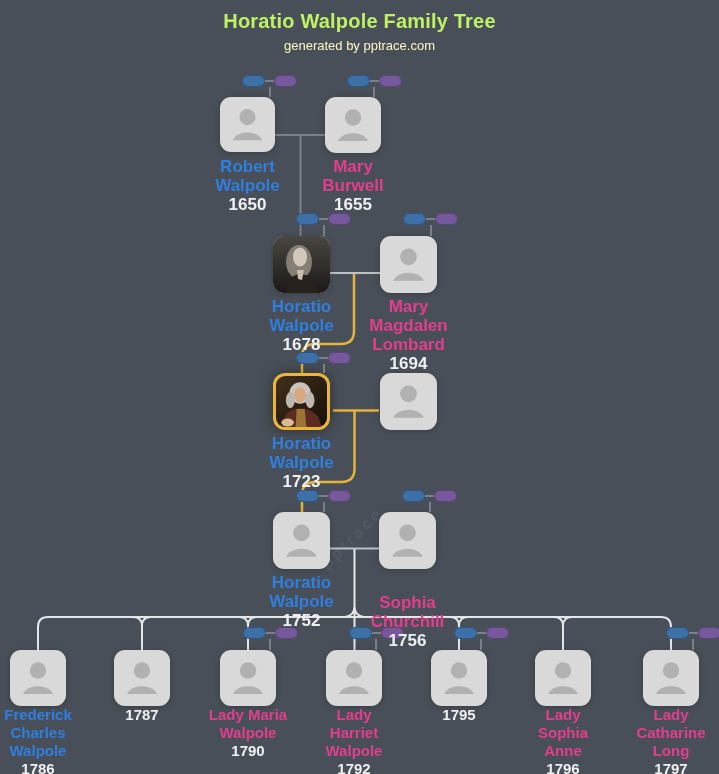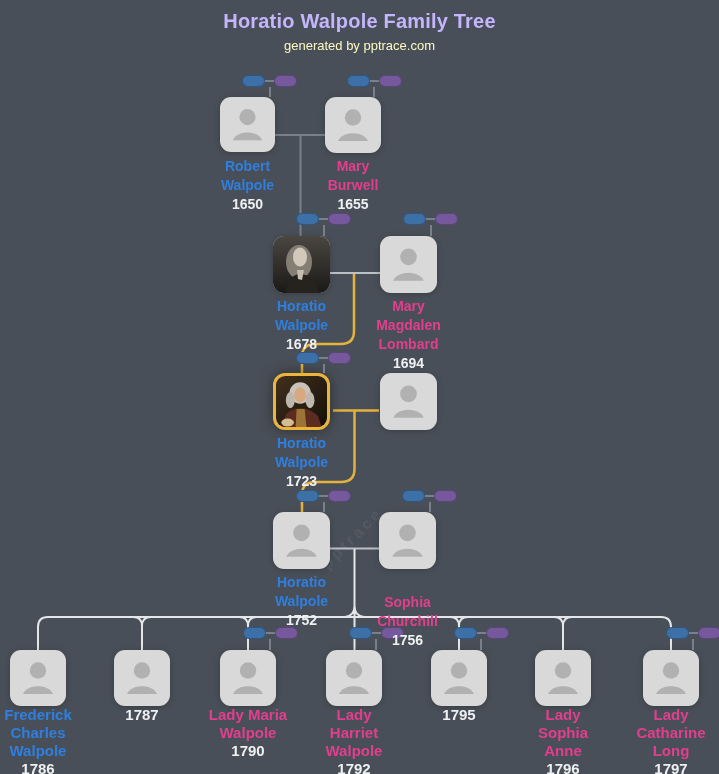--- a/index.html
+++ b/index.html
@@ -1,19 +1,19 @@
 <!DOCTYPE html>
 <html><head>
 <meta charset="utf-8">
 <style>
   html,body{margin:0;padding:0;background:#494f58;}
   #canvas{position:relative;width:719px;height:774px;background:#494f58;overflow:hidden;
           font-family:"Liberation Sans",sans-serif;}
   #title{position:absolute;top:10px;left:0;width:719px;text-align:center;
-         font-size:20px;font-weight:700;color:#c4b5fd;letter-spacing:.2px;}
+         font-size:20px;font-weight:700;color:#bef264;letter-spacing:.2px;}
   #subtitle{position:absolute;top:38px;left:0;width:719px;text-align:center;
             font-size:13px;font-weight:400;color:#fef9c3;}
   #watermark{position:absolute;left:318px;top:560px;color:rgba(255,255,255,0.06);
              font-size:16px;font-weight:700;letter-spacing:3px;
              transform:rotate(-45deg);transform-origin:left top;z-index:0;}
   #wires{position:absolute;left:0;top:0;z-index:1;}
   .node{position:absolute;z-index:2;width:56px;height:56px;border-radius:11px;
         background:#d9d9d9;box-shadow:0 1px 6px rgba(0,0,0,0.22);overflow:hidden;}
   .node svg{display:block;width:100%;height:100%;}
   .node.selected{border:3px solid #ebb53a;border-radius:12px;
@@ -21,21 +21,21 @@
   .pillpair{position:absolute;z-index:3;width:55px;}
   .pillpair::before{content:"";position:absolute;left:26.5px;top:12px;bottom:0;
                     width:2px;background:#79808a;}
   .pillpair::after{content:"";position:absolute;left:22px;top:5px;width:11px;height:2px;
                    background:#79808a;}
   .pill{position:absolute;top:0;width:23px;height:12px;border-radius:6px;z-index:1;
         box-shadow:inset 0 0 0 1px rgba(0,0,0,0.22);}
   .pill.male{left:0;background:#3d70a6;}
   .pill.female{right:0;background:#75599c;}
   .plabel{position:absolute;z-index:4;text-align:center;transform:translateX(-50%);
-          font-weight:700;font-size:14px;line-height:19px;}
+          font-weight:700;font-size:17px;line-height:19px;}
   .plabel.small{font-size:15px;line-height:18px;}
   .plabel .pname{display:block;}
   .plabel .pname.blue{color:#2e7fdf;}
   .plabel .pname.pink{color:#e33e8e;}
   .plabel .pyear{display:block;color:#eef0f2;font-weight:600;text-align:center;}
 </style>
 </head>
 <body>
 
 <div id="canvas">

